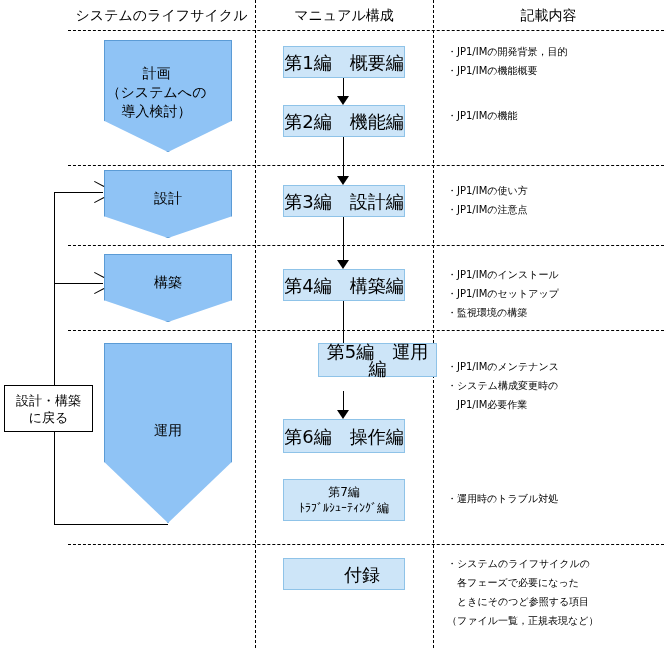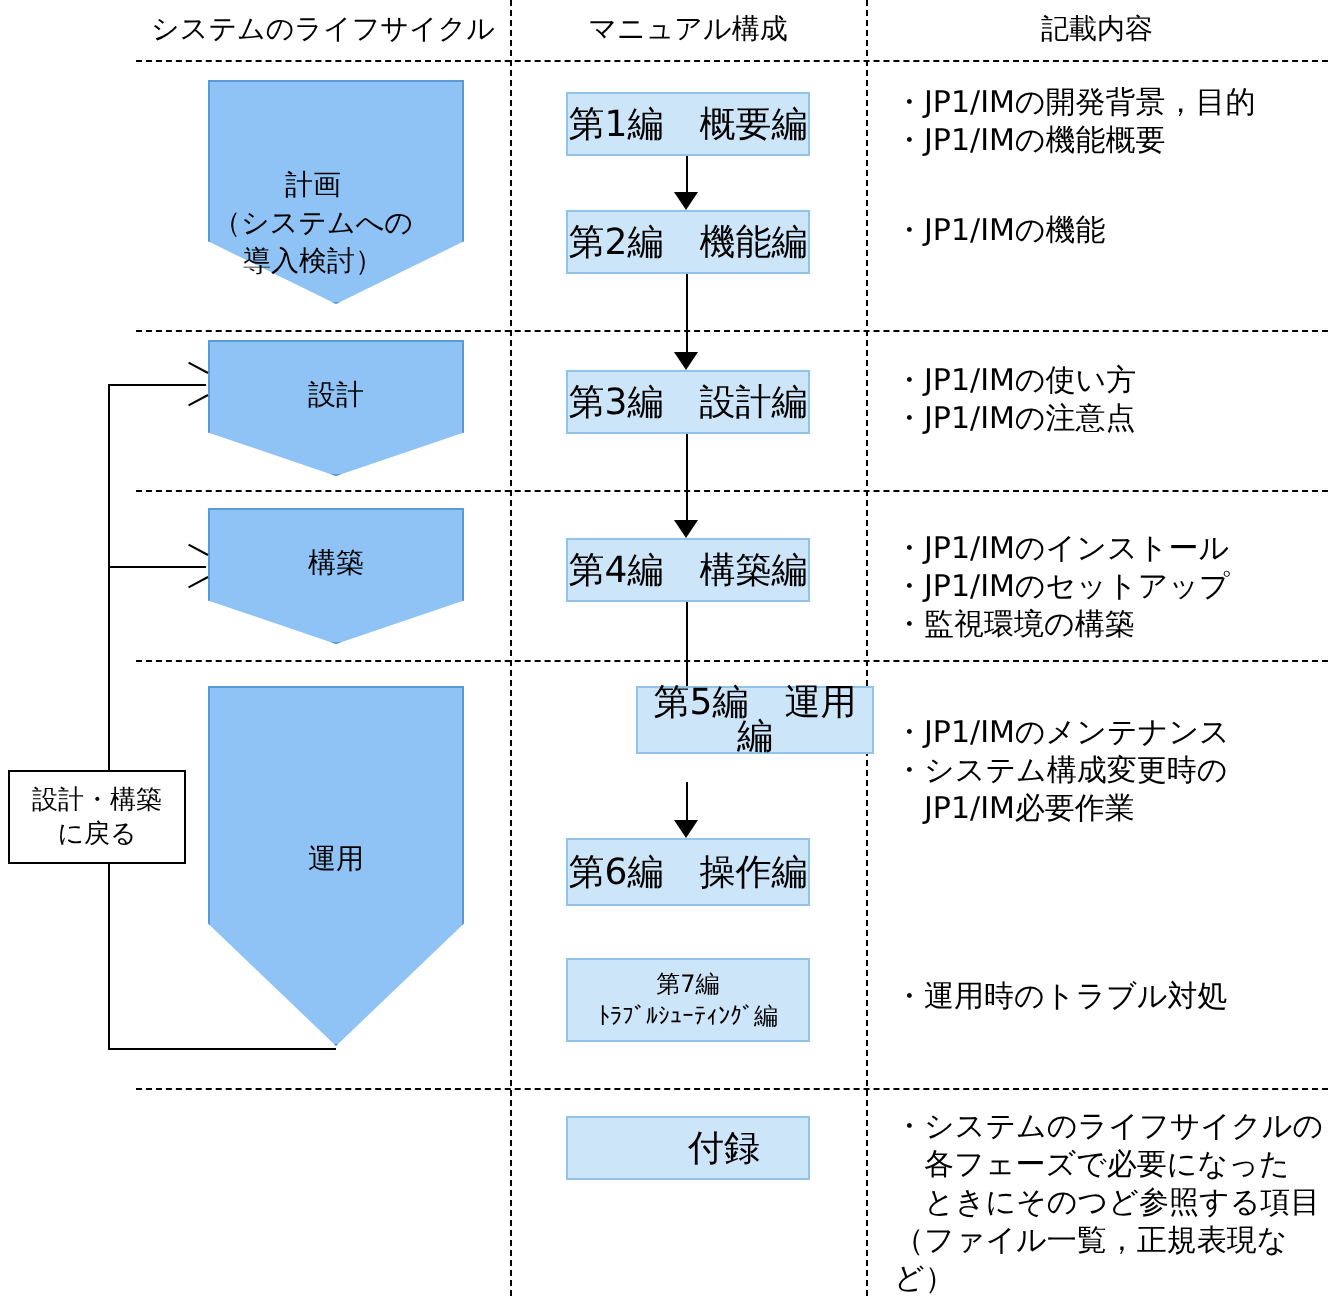--- a/index.html
+++ b/index.html
@@ -67,21 +67,21 @@
   .farrow .head{
     position:absolute;left:0;width:0;height:0;
     border-left:6px solid transparent;
     border-right:6px solid transparent;
     border-top:9px solid #000;
   }
 
   
   .desc{
     position:absolute;
-    font-size:15px;line-height:19px;
+    font-size:10px;line-height:19px;
     color:#000;white-space:pre-line;
     text-align:left;
   }
 
   
   .fb-vline{position:absolute;width:1px;background:#000;}
   .fb-hline{position:absolute;height:1px;background:#000;}
   .fb-arrowhead{
     position:absolute;width:10px;height:12px;
   }
@@ -116,21 +116,21 @@
   <div class="vsep" style="left:433px;top:0px;height:648px;"></div>
 
   <div class="hsep" style="top:30px;"></div>
   <div class="hsep" style="top:165px;"></div>
   <div class="hsep" style="top:245px;"></div>
   <div class="hsep" style="top:330px;"></div>
   <div class="hsep" style="top:544px;"></div>
 
   <div class="pent" style="left:104px;top:40px;width:128px;height:112px;
               clip-path:polygon(0 0,100% 0,100% 72%,50% 100%,0 72%);"></div>
-  <div class="pent-label" style="left:104px;top:64px;width:105px;margin-top:20px;">計画
+  <div class="pent-label" style="left:104px;top:64px;width:105px;">計画
 （システムへの
 導入検討）</div>
 
   <div class="pent" style="left:104px;top:170px;width:128px;height:68px;
               clip-path:polygon(0 0,100% 0,100% 68%,50% 100%,0 68%);"></div>
   <div class="pent-label" style="left:104px;top:189px;width:128px;">設計</div>
 
   <div class="pent" style="left:104px;top:254px;width:128px;height:68px;
               clip-path:polygon(0 0,100% 0,100% 68%,50% 100%,0 68%);"></div>
   <div class="pent-label" style="left:104px;top:273px;width:128px;">構築</div>

